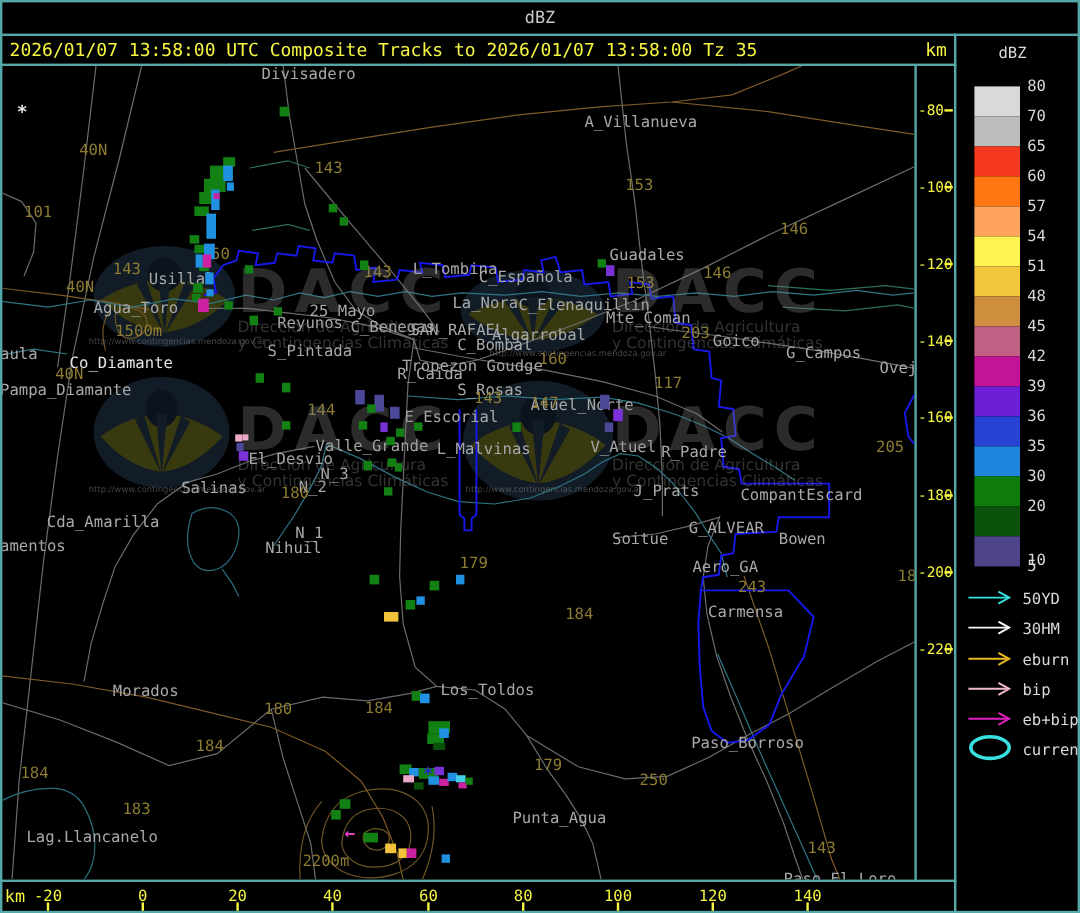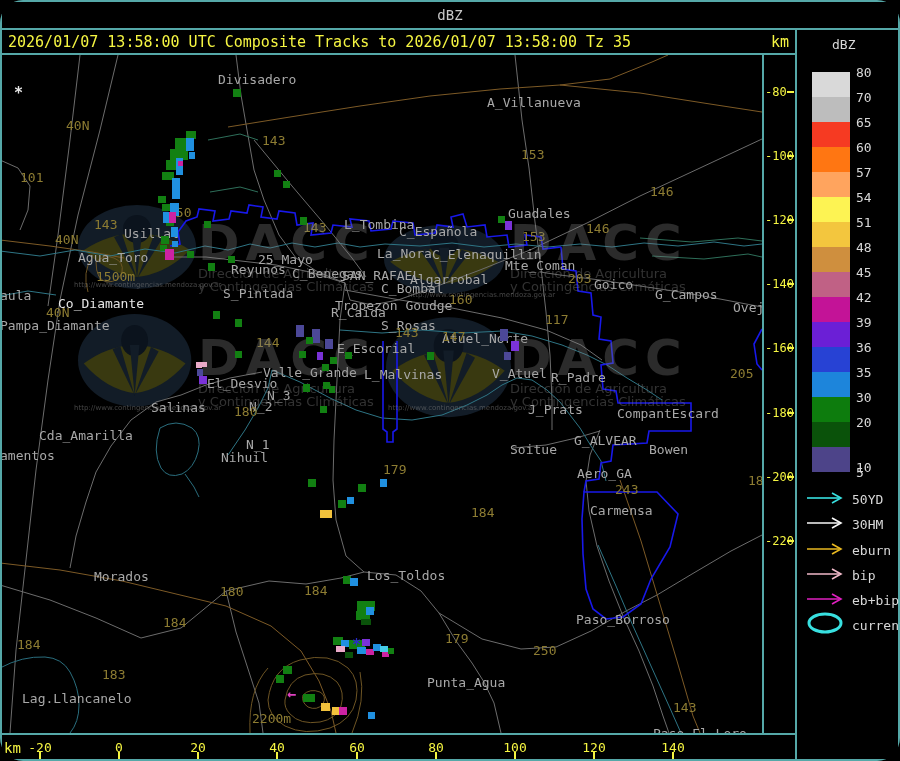--- a/index.html
+++ b/index.html
@@ -1,17 +1,17 @@
 <!DOCTYPE html>
 <html><head>
 <meta charset="utf-8">
 <style>
   html,body{margin:0;padding:0;background:#000;}
   #page{position:relative;width:900px;height:761px;background:#000;overflow:hidden;
-        font-family:"DejaVu Sans Mono",monospace;border-radius:23px;}
+        font-family:"DejaVu Sans Mono",monospace;}
   .brd{position:absolute;background:#55a8a8;}
   .txt{position:absolute;white-space:pre;}
   #title-bar-text{left:0;top:7px;width:900px;text-align:center;font-size:14px;color:#c9c9c9;}
   #header-text{left:8px;top:33px;font-size:15px;color:#f5f542;}
   #header-km{left:771px;top:33px;font-size:15px;color:#f5f542;}
   #panel-dbz{left:832px;top:37px;font-size:13px;color:#d8d8d8;}
   #map{position:absolute;left:2px;top:55px;width:760px;height:678px;overflow:hidden;}
   #map-overlays{position:absolute;left:0;top:0;width:760px;height:678px;}
   .plabel{position:absolute;font-size:13px;color:#a8a8a8;white-space:pre;}
   .rlabel{position:absolute;font-size:13px;color:#8d7c32;white-space:pre;}
@@ -147,21 +147,21 @@
       <g stroke="#1818ea" stroke-width="1.6" fill="none">
         <path d="M178,232 L186,221 L197,217 L199,209 L215,211 L213,221 L229,219 L231,211 L247,213 L249,205 L263,207 L261,217 L277,219 L279,211 L295,213 L297,225 L313,223 L311,235 L331,233 L333,225 L352,227 L350,219 L369,221 L371,231 L391,229 L393,221 L413,223 L415,235 L435,233 L437,225 L453,227 L451,217 L463,214 L467,227 L485,225 L487,237 L507,235 L509,247 L527,245 L525,235 L541,237 L543,249 L561,247"></path>
         <path d="M561,247 L563,269 L576,271 L578,291 L591,293 L593,315 L601,317 L599,339 L611,341 L613,363 L601,365 L603,389 L616,391 L618,403 L691,403 L691,431 L649,431 L647,443 L613,445 L611,461 L601,463 L599,479 L586,481 L584,492"></path>
         <path d="M584,492 L657,492 L678,514 L670,547 L651,579 L641,604 L623,617 L606,619 L593,609 L586,589 L583,554 L582,519 Z"></path>
         <path d="M383,341 L383,429 L387,432 L387,442 L393,442 L393,432 L397,429 L397,341"></path>
         <path d="M178,232 L180,244 L170,246"></path>
         <path d="M762,329 L754,344 L757,364 L762,370"></path>
       </g>
     </svg>
     <div id="map-overlays">
-        <div class="plabel" style="left: 184px; top: 17px; padding-left: 32px;">Divisadero</div>
+        <div class="plabel" style="left: 184px; top: 0; padding-left: 32px;">Divisadero</div>
         <div class="plabel" style="left: 485px; top: 40px;">A_Villanueva</div>
         <div class="plabel" style="left: 506px; top: 151px;">Guadales</div>
         <div class="plabel" style="left: 122px; top: 171px;">Usillal</div>
         <div class="plabel" style="left: 342px; top: 162px;">L_Tombina</div>
         <div class="plabel" style="left: 397px; top: 169px;">C_Española</div>
         <div class="plabel" style="left: 375px; top: 191px;">La_Nora</div>
         <div class="plabel" style="left: 430px; top: 192px;">C_Elenaquillin</div>
         <div class="plabel" style="left: 503px; top: 203px;">Mte_Coman</div>
         <div class="plabel" style="left: 76px; top: 195px;">Agua_Toro</div>
         <div class="plabel" style="left: 256px; top: 197px;">25_Mayo</div>

